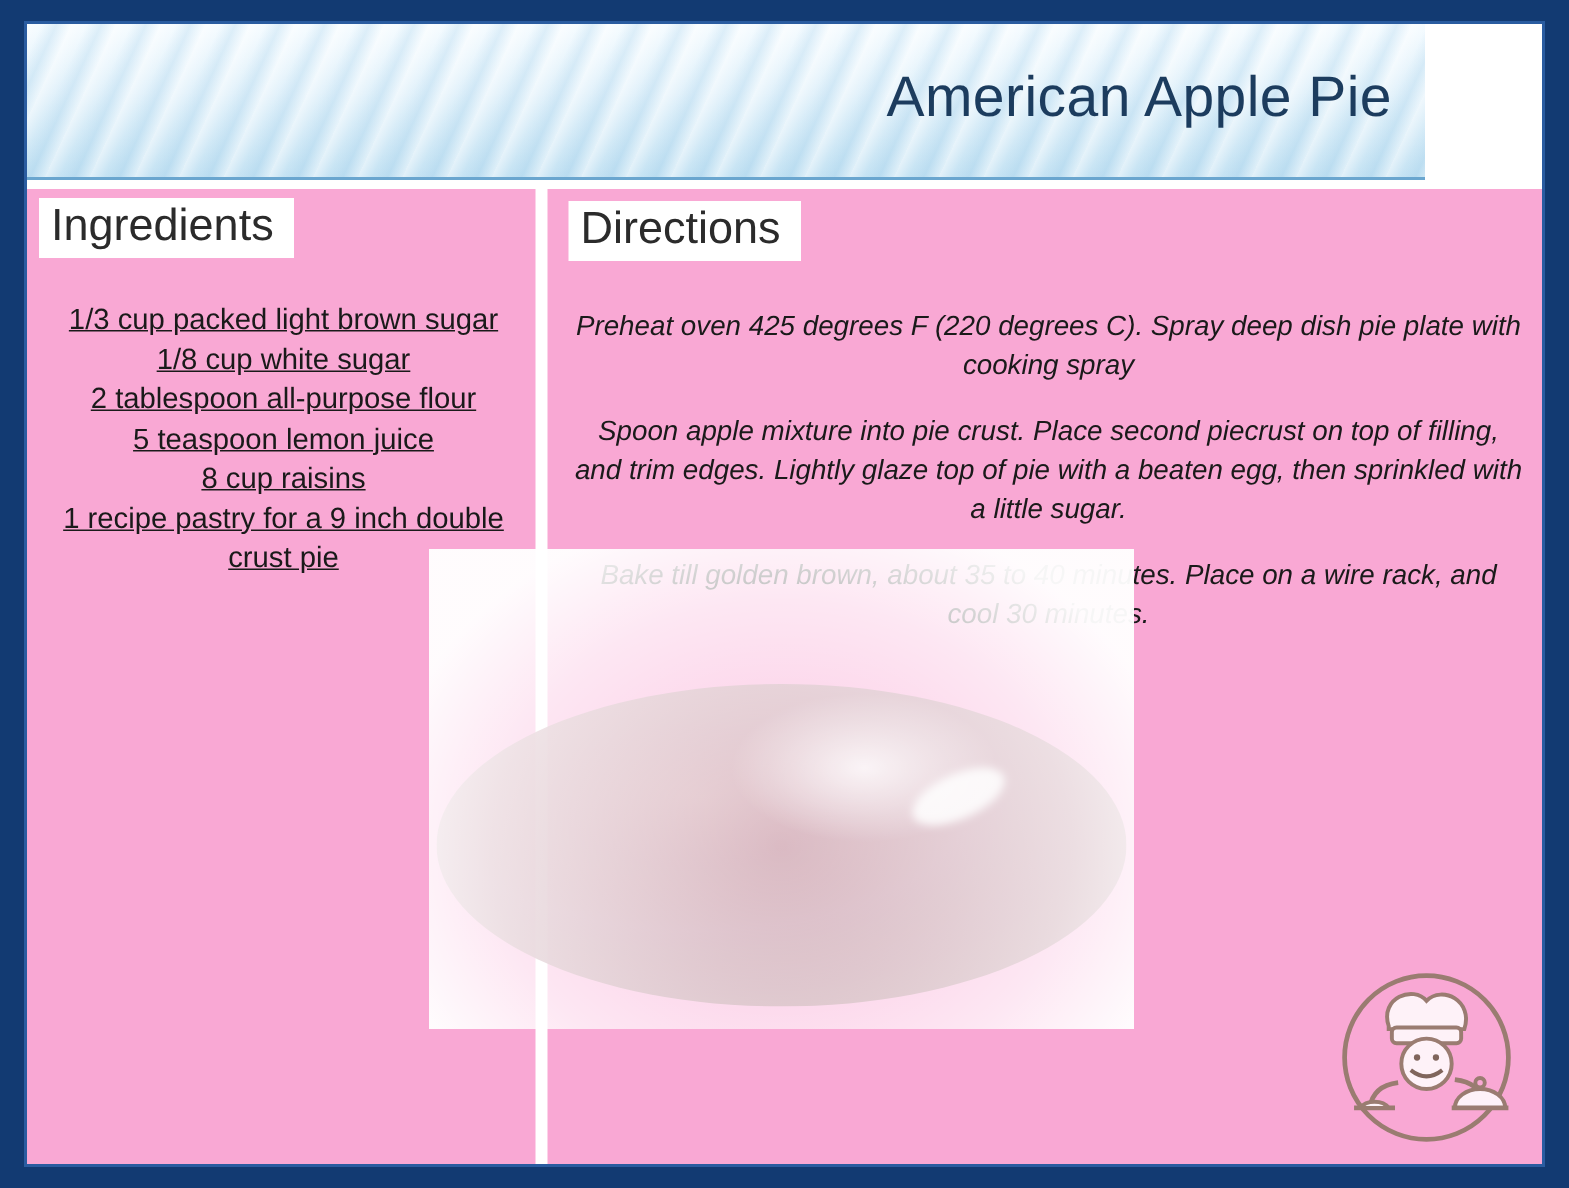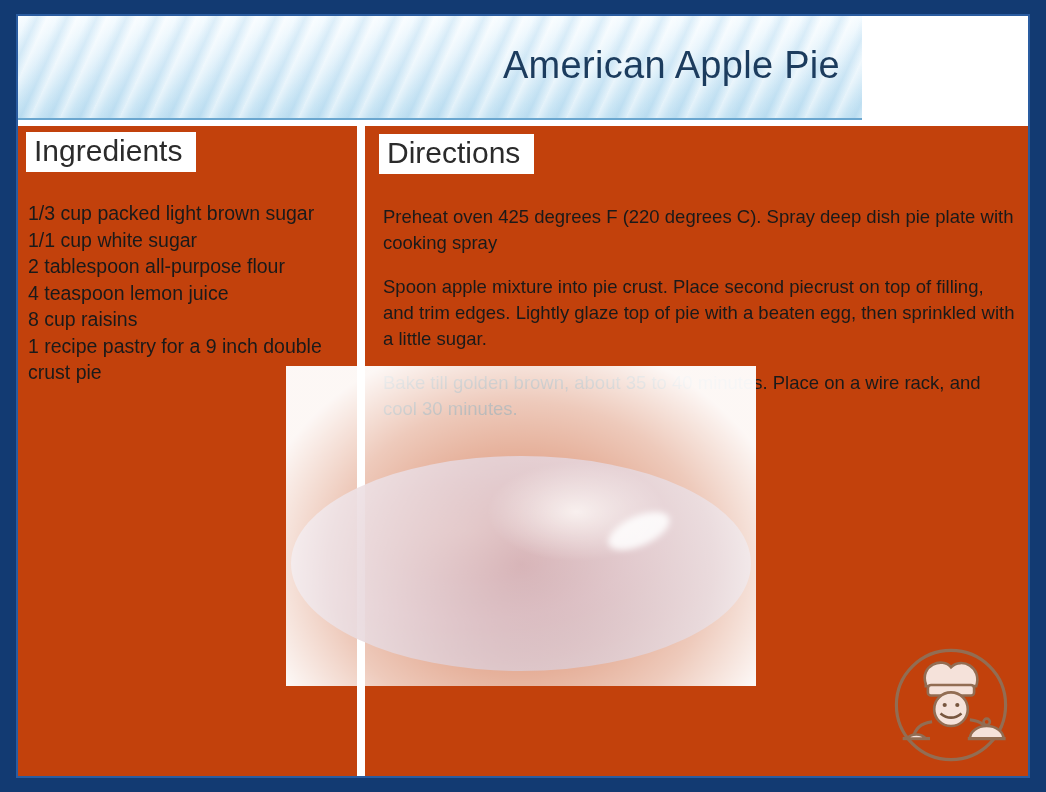--- a/index.html
+++ b/index.html
@@ -39,21 +39,21 @@
     background: #ffffff;
     border: 2px solid #2a5ca0;
     box-sizing: border-box;
     overflow: hidden;
   }
 
   
   .title-band {
     position: absolute;
     left: 0px; top: 0px;
-    width: 844px;
+    width: 932px;
     height: 104px;
     background:
       repeating-linear-gradient(115deg,
         rgba(255,255,255,0.55) 0px,
         rgba(255,255,255,0.10) 9px,
         rgba(170,210,235,0.30) 18px,
         rgba(255,255,255,0.45) 27px),
       linear-gradient(to bottom, #f4fbff 0%, #dff0fa 45%, #bfe0f2 100%);
     border-bottom: 2px solid #6aa6cf;
     box-sizing: border-box;
@@ -64,22 +64,23 @@
     top: 28px;
     font-size: 38px;
     color: #1c3c5e;
     letter-spacing: 0.3px;
     white-space: nowrap;
   }
 
   
   .panel {
     position: absolute;
-    background: #c2410c;
-    box-sizing: border-box;
+    background: #f9a8d4;
+    box-sizing: border-box;
+    text-align: center;
   }
   .panel-ingredients {
     left: 0px;
     top: 110px;
     width: 339px;
     height: 654px;
   }
   .panel-directions {
     left: 347px;
     top: 110px;
@@ -103,33 +104,34 @@
 
   .ingredients-list {
     position: absolute;
     left: 10px;
     top: 74px;
     width: 322px;
     font-size: 19.5px;
     color: #1a1a1a;
     line-height: 26.5px;
   }
-  .ingredients-list .ing-item { margin: 0; padding: 0; }
+  .ingredients-list .ing-item { margin: 0; padding: 0; text-decoration: underline; }
 
   .directions-body {
     position: absolute;
     left: 18px;
     top: 78px;
     width: 632px;
     font-size: 18.5px;
     color: #1a1a1a;
     line-height: 26px;
   }
   .directions-body p {
     margin: 0 0 18px 0;
+    font-style: italic;
   }
   .directions-body p:last-child { margin-bottom: 0; }
 
   
   .produce-photo {
     position: absolute;
     left: 268px;
     top: 350px;
     width: 470px;
     height: 320px;
@@ -185,23 +187,23 @@
   <div class="frame-inner">
 
     <div class="title-band">
       <div class="title-text">American Apple Pie</div>
     </div>
 
     <div class="panel panel-ingredients">
       <div class="panel-heading">Ingredients</div>
       <div class="ingredients-list">
         <div class="ing-item">1/3 cup packed light brown sugar</div>
-        <div class="ing-item">1/1 cup white sugar</div>
+        <div class="ing-item">1/8 cup white sugar</div>
         <div class="ing-item">2 tablespoon all-purpose flour</div>
-        <div class="ing-item">4 teaspoon lemon juice</div>
+        <div class="ing-item">5 teaspoon lemon juice</div>
         <div class="ing-item">8 cup raisins</div>
         <div class="ing-item">1 recipe pastry for a 9 inch double crust pie</div>
       </div>
     </div>
 
     <div class="panel panel-directions">
       <div class="panel-heading">Directions</div>
       <div class="directions-body">
         <p>Preheat oven 425 degrees F (220 degrees C).  Spray deep dish pie plate with cooking spray</p>
         <p>Spoon apple mixture into pie crust.  Place second piecrust on top of filling, and trim edges.  Lightly glaze top of pie with a beaten egg, then sprinkled with a little sugar.</p>

